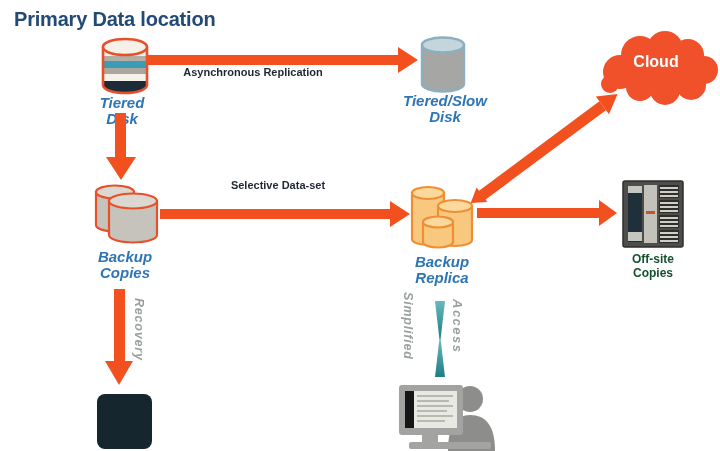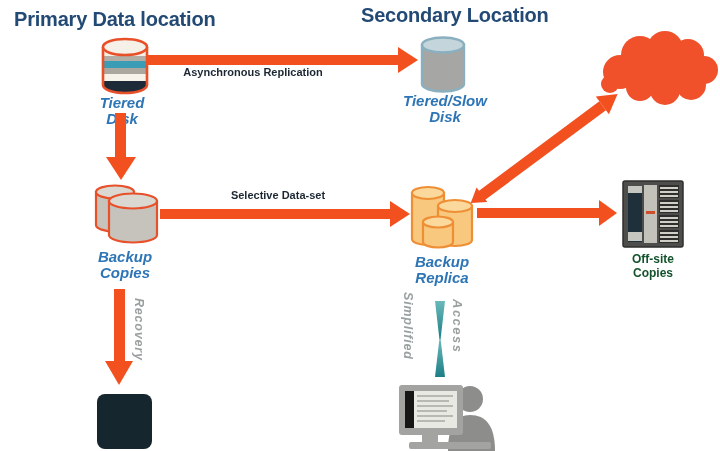--- a/index.html
+++ b/index.html
@@ -39,21 +39,20 @@
     font-size:12px;font-weight:bold;color:#14532d;text-align:center;line-height:14px;
   }
   .diag{transform-origin:0 50%;}
 </style>
 </head>
 <body>
 
 <div id="canvas">
 
   <div class="abs heading" style="left:14px;top:8px;">Primary Data location</div>
-  <div class="abs heading" style="left:361px;top:4px;">Secondary Location</div>
 
   <svg class="abs" style="left:100px;top:36px;" width="50" height="60" viewBox="0 0 50 60">
     <defs>
         <clipPath id="cylA">
           <path d="M3,11 h44 v38 a22,8 0 0 1 -44,0 z"></path>
         </clipPath>
       </defs>
     <g clip-path="url(#cylA)">
       <rect x="3" y="11" width="44" height="9" fill="#f4efe6"></rect>
       <rect x="3" y="20" width="44" height="5" fill="#b2aea6"></rect>
@@ -87,38 +86,39 @@
       <circle cx="71" cy="23" r="18"></circle>
       <circle cx="94" cy="29" r="16"></circle>
       <circle cx="110" cy="44" r="14"></circle>
       <circle cx="97" cy="59" r="15"></circle>
       <circle cx="71" cy="64" r="15"></circle>
       <circle cx="46" cy="61" r="14"></circle>
       <circle cx="16" cy="58" r="9"></circle>
       <rect x="24" y="30" width="78" height="30"></rect>
     </g>
   </svg>
+  <div class="abs cloud-label" style="left:614px;top:53px;width:84px;">Cloud</div>
 
   <div class="abs shaft-v" style="left:115px;top:113px;height:45px;"></div>
   <div class="abs head-down" style="left:106px;top:157px;"></div>
 
   <svg class="abs" style="left:93px;top:181px;" width="68" height="68" viewBox="0 0 68 68">
     <path d="M3,11 v33 a19,6.5 0 0 0 38,0 v-33 z" fill="#c6c3bd" stroke="#e8502a" stroke-width="2.2"></path>
     <ellipse cx="22" cy="11" rx="19" ry="6.5" fill="#dbd8d1" stroke="#e8502a" stroke-width="2.2"></ellipse>
     <path d="M16,20 v34 a24,7.5 0 0 0 48,0 v-34 z" fill="#c6c3bd" stroke="#e8502a" stroke-width="2.2"></path>
     <ellipse cx="40" cy="20" rx="24" ry="7.5" fill="#dbd8d1" stroke="#e8502a" stroke-width="2.2"></ellipse>
   </svg>
   <div class="abs blue-label" style="left:88px;top:249px;width:74px;">
     <span style="display:block">Backup</span>
     <span style="display:block">Copies</span>
   </div>
 
   <div class="abs shaft-h" style="left:160px;top:209px;width:230px;"></div>
   <div class="abs head-right" style="left:390px;top:201px;"></div>
-  <div class="abs dark-label" style="left:188px;top:189px;width:180px;">Selective Data-set</div>
+  <div class="abs dark-label" style="left:188px;top:179px;width:180px;">Selective Data-set</div>
 
   <svg class="abs" style="left:409px;top:184px;" width="66" height="66" viewBox="0 0 66 66">
     <path d="M3,9 v46 a16,6 0 0 0 32,0 v-46 z" fill="#f8c87e" stroke="#ef8f35" stroke-width="2.2"></path>
     <ellipse cx="19" cy="9" rx="16" ry="6" fill="#fbd99d" stroke="#ef8f35" stroke-width="2.2"></ellipse>
     <path d="M29,22 v34 a17,6 0 0 0 34,0 v-34 z" fill="#f8c87e" stroke="#ef8f35" stroke-width="2.2"></path>
     <ellipse cx="46" cy="22" rx="17" ry="6" fill="#fbd99d" stroke="#ef8f35" stroke-width="2.2"></ellipse>
     <path d="M14,38 v20 a15,5.5 0 0 0 30,0 v-20 z" fill="#f8c87e" stroke="#ef8f35" stroke-width="2.2"></path>
     <ellipse cx="29" cy="38" rx="15" ry="5.5" fill="#fbd99d" stroke="#ef8f35" stroke-width="2.2"></ellipse>
   </svg>
   <div class="abs blue-label" style="left:405px;top:254px;width:74px;">

